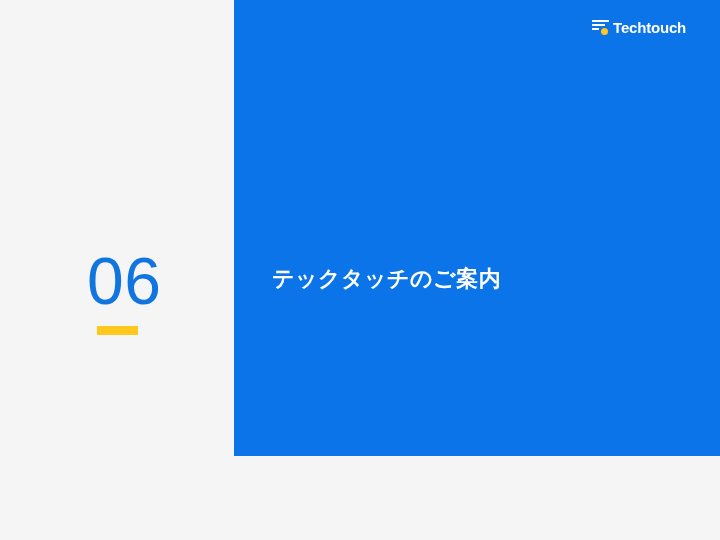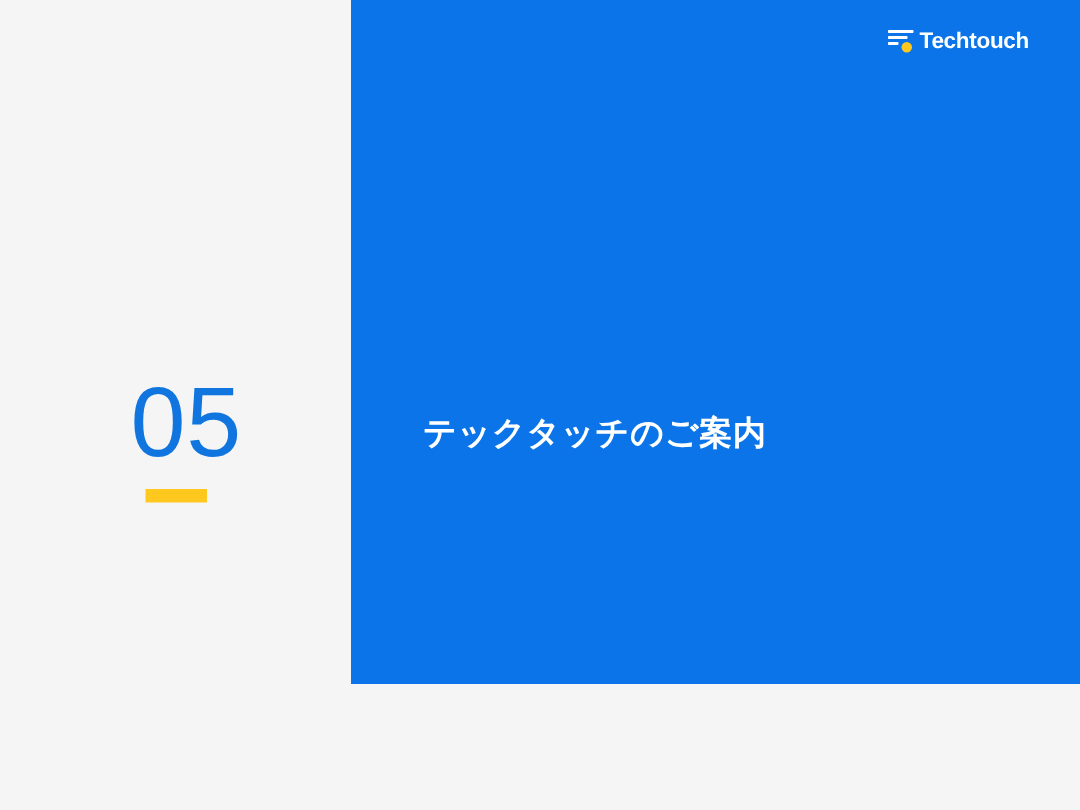--- a/index.html
+++ b/index.html
@@ -116,32 +116,32 @@
   .section-title {
     position: absolute;
     left: 38px;
     top: 266px;
     font-family: Liberation Serif, serif;
     font-size: 22px;
     font-weight: bold;
     color: #ffffff;
     letter-spacing: 0.5px;
     line-height: 1.2;
-    margin: 10px;
+    margin: 0;
     white-space: nowrap;
   }
 </style>
 </head>
 <body>
 
 <div id="slide">
 
   <div class="left-panel">
     <div class="section-number-block">
-      <div class="section-number">05</div>
+      <div class="section-number">06</div>
       <div class="section-rule"></div>
     </div>
   </div>
 
   <div class="right-panel">
 
     <div class="logo">
       <span class="logo-mark">
         <span class="bar bar-1"></span>
         <span class="bar bar-2"></span>

